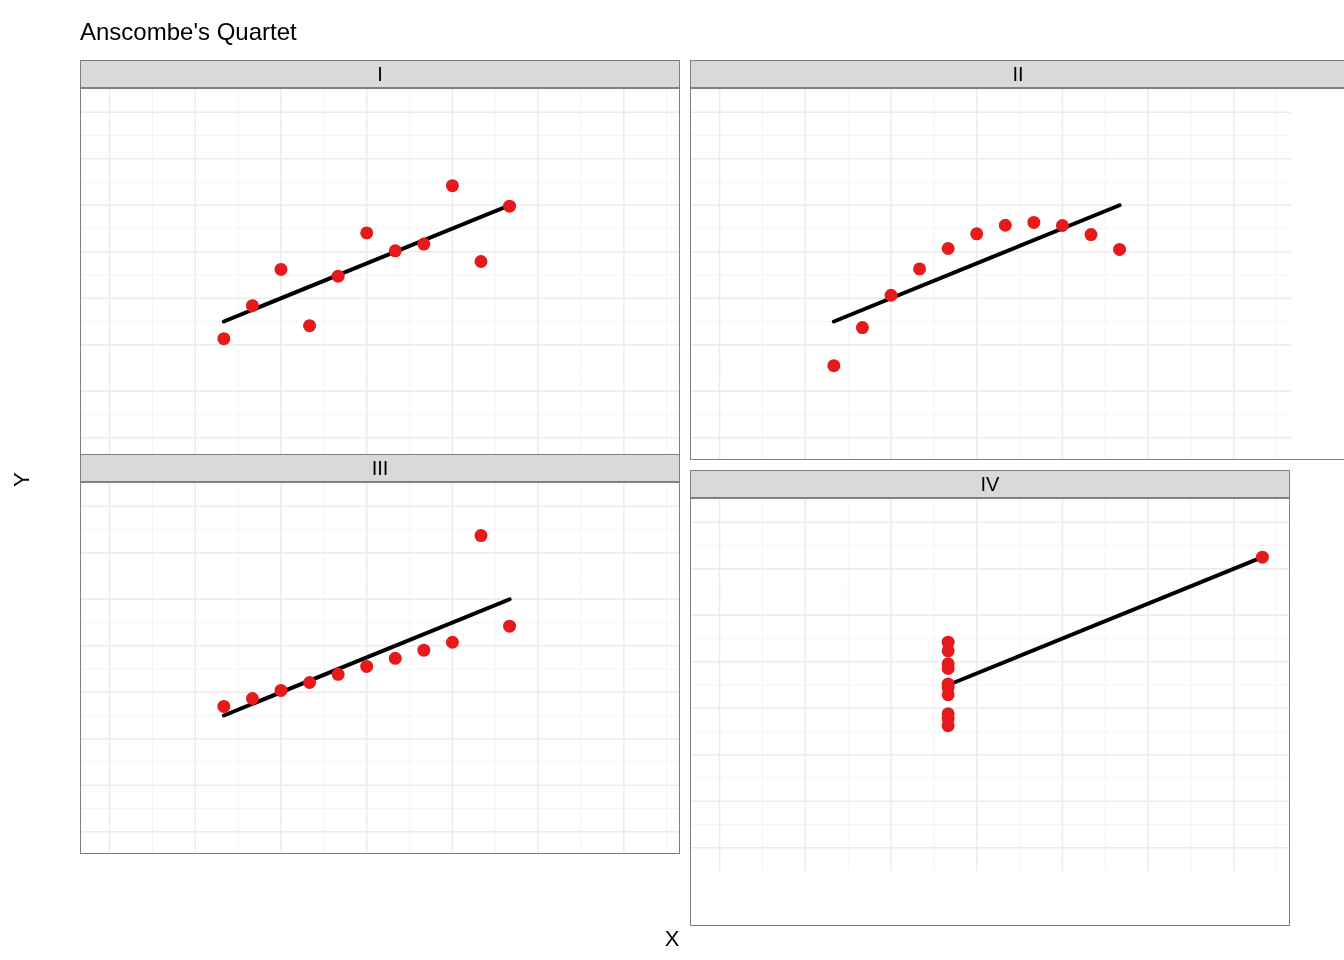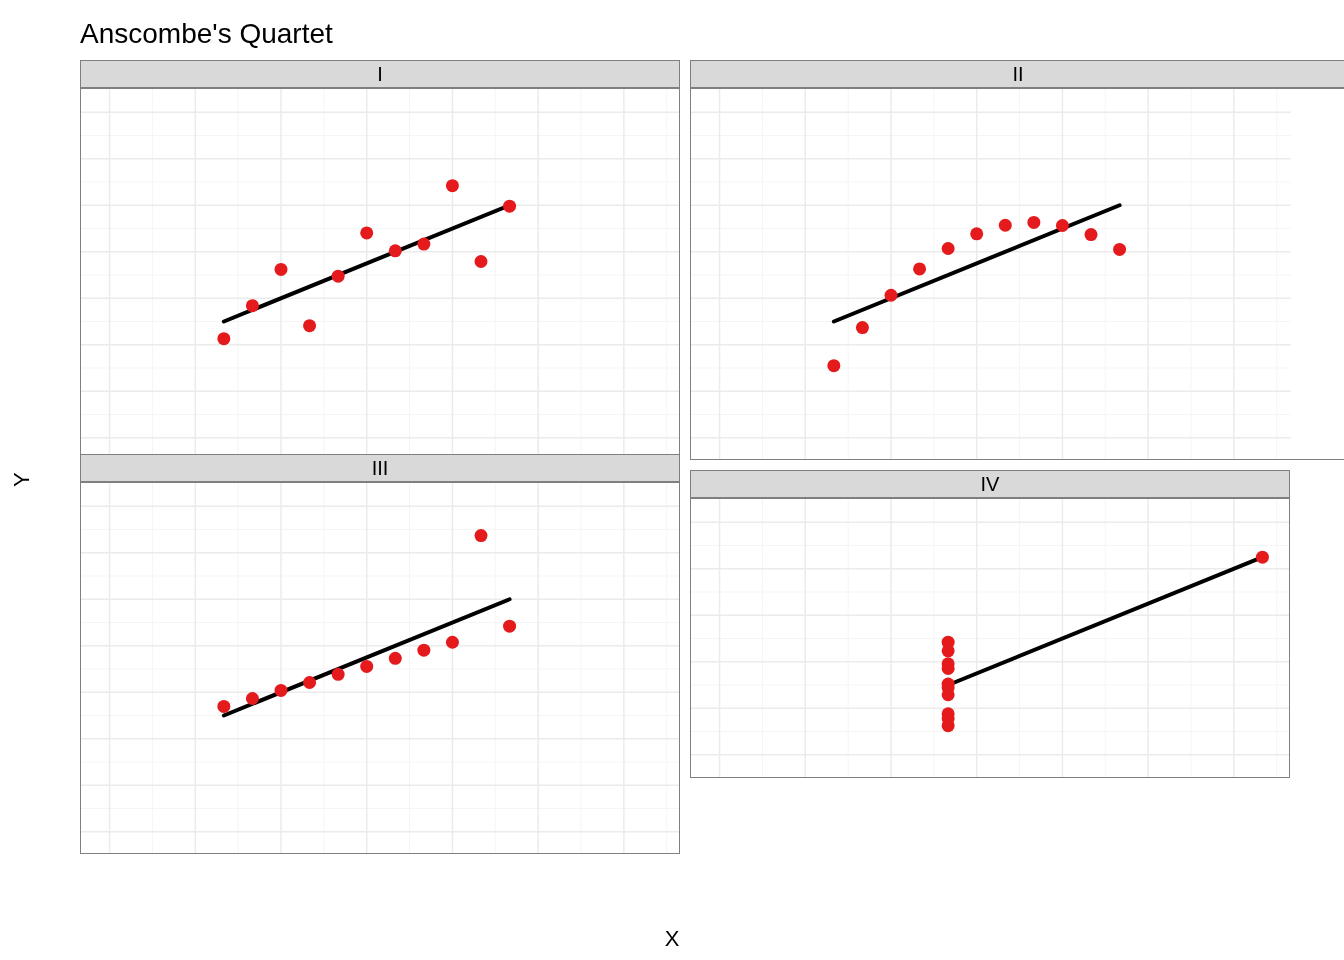--- a/index.html
+++ b/index.html
@@ -11,21 +11,21 @@
   #stage {
     position: relative;
     width: 1344px;
     height: 960px;
     background: #ffffff;
   }
   .title {
     position: absolute;
     left: 80px;
     top: 18px;
-    font-size: 28px;
+    font-size: 24px;
     color: #000;
   }
   .axis-label-x {
     position: absolute;
     left: 0; right: 0;
     bottom: 8px;
     text-align: center;
     font-size: 22px;
     color: #000;
   }
@@ -276,21 +276,21 @@
           <div class="tick-mark-y" style="top: 348.75px;"></div>
           <div class="tick-mark-y" style="top: 302.25px;"></div>
           <div class="tick-mark-y" style="top: 255.75px;"></div>
           <div class="tick-mark-y" style="top: 209.25px;"></div>
           <div class="tick-mark-y" style="top: 162.75px;"></div>
           <div class="tick-mark-y" style="top: 116.25px;"></div>
           <div class="tick-mark-y" style="top: 69.75px;"></div>
           <div class="tick-mark-y" style="top: 23.25px;"></div>
         </div>
       </div>
-      <div class="facet" style="left: 690px; top: 470px; width: 600px; height: 308px; padding-left: 15px;">
+      <div class="facet" style="left: 690px; top: 470px; width: 600px; height: 456px; padding-left: 15px;">
         <div class="strip">IV</div>
         <div class="panel">
           <svg width="600" height="372">
             <line x1="71.42857142857143" x2="71.42857142857143" y1="0" y2="372" stroke="#f5f5f5" stroke-width="1"></line>
             <line x1="157.14285714285714" x2="157.14285714285714" y1="0" y2="372" stroke="#f5f5f5" stroke-width="1"></line>
             <line x1="242.85714285714286" x2="242.85714285714286" y1="0" y2="372" stroke="#f5f5f5" stroke-width="1"></line>
             <line x1="328.5714285714286" x2="328.5714285714286" y1="0" y2="372" stroke="#f5f5f5" stroke-width="1"></line>
             <line x1="414.2857142857143" x2="414.2857142857143" y1="0" y2="372" stroke="#f5f5f5" stroke-width="1"></line>
             <line x1="500" x2="500" y1="0" y2="372" stroke="#f5f5f5" stroke-width="1"></line>
             <line x1="585.7142857142857" x2="585.7142857142857" y1="0" y2="372" stroke="#f5f5f5" stroke-width="1"></line>

